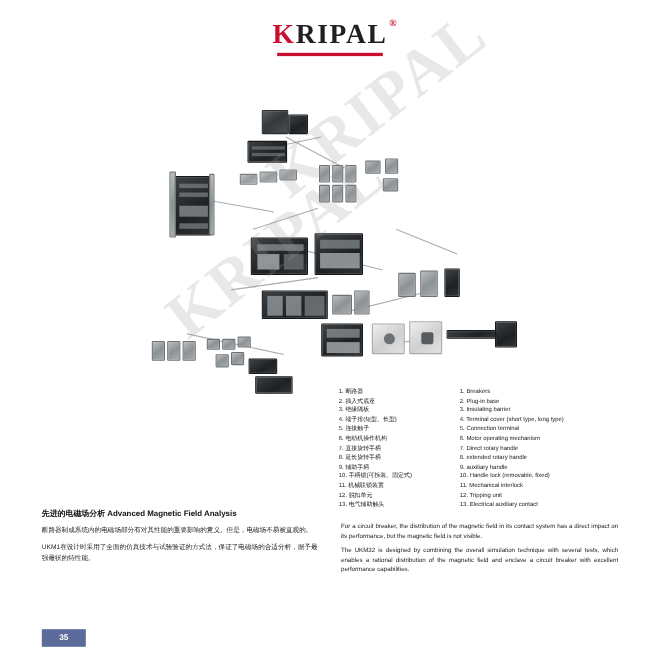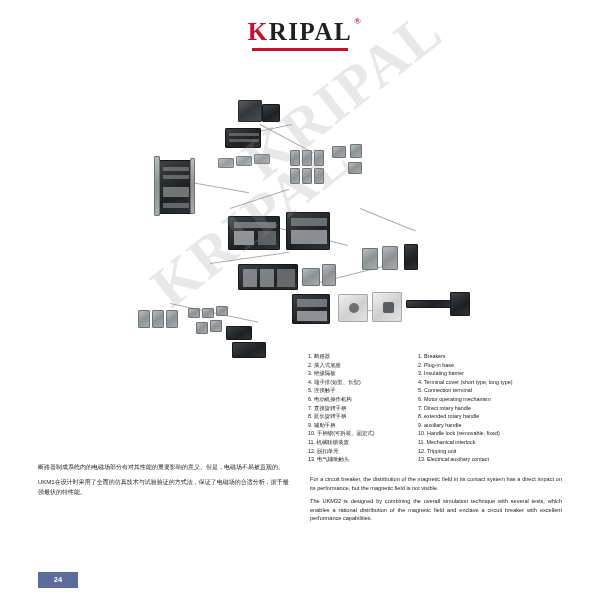--- a/index.html
+++ b/index.html
@@ -341,30 +341,34 @@
       <div>9. auxiliary handle</div>
       <div>10. Handle lock (removable, fixed)</div>
       <div>11. Mechanical interlock</div>
       <div>12. Tripping unit</div>
       <div>13. Electrical auxiliary contact</div>
     </div>
   </div>
 
   <div class="texts">
     <div class="col-cn">
+      <div class="sec-title">
+        <span>先进的电磁场分析</span>
+        <span class="en">Advanced Magnetic Field Analysis</span>
+      </div>
       <div class="body-cn">
         <p>断路器制成系统内的电磁场部分有对其性能的重要影响的意义。但是，电磁场不易被直观的。</p>
         <p>UKM1在设计时采用了全面的仿真技术与试验验证的方式法，保证了电磁场的合适分析，据予最强最状的特性能。</p>
       </div>
     </div>
     <div class="col-en">
       <div class="spacer-title"></div>
       <div class="body-en">
         <p>For a circuit breaker, the distribution of the magnetic field in its contact system has a direct impact on its performance, but the magnetic field is not visible.</p>
         <p>The UKM32 is designed by combining the overall simulation technique with several tests, which enables a rational distribution of the magnetic field and enclave a circuit breaker with excellent performance capabilities.</p>
       </div>
     </div>
   </div>
 
   <div class="footer-bar"></div>
-  <div class="footer-num">24</div>
+  <div class="footer-num">35</div>
 
 </div>
 
 </body></html>

